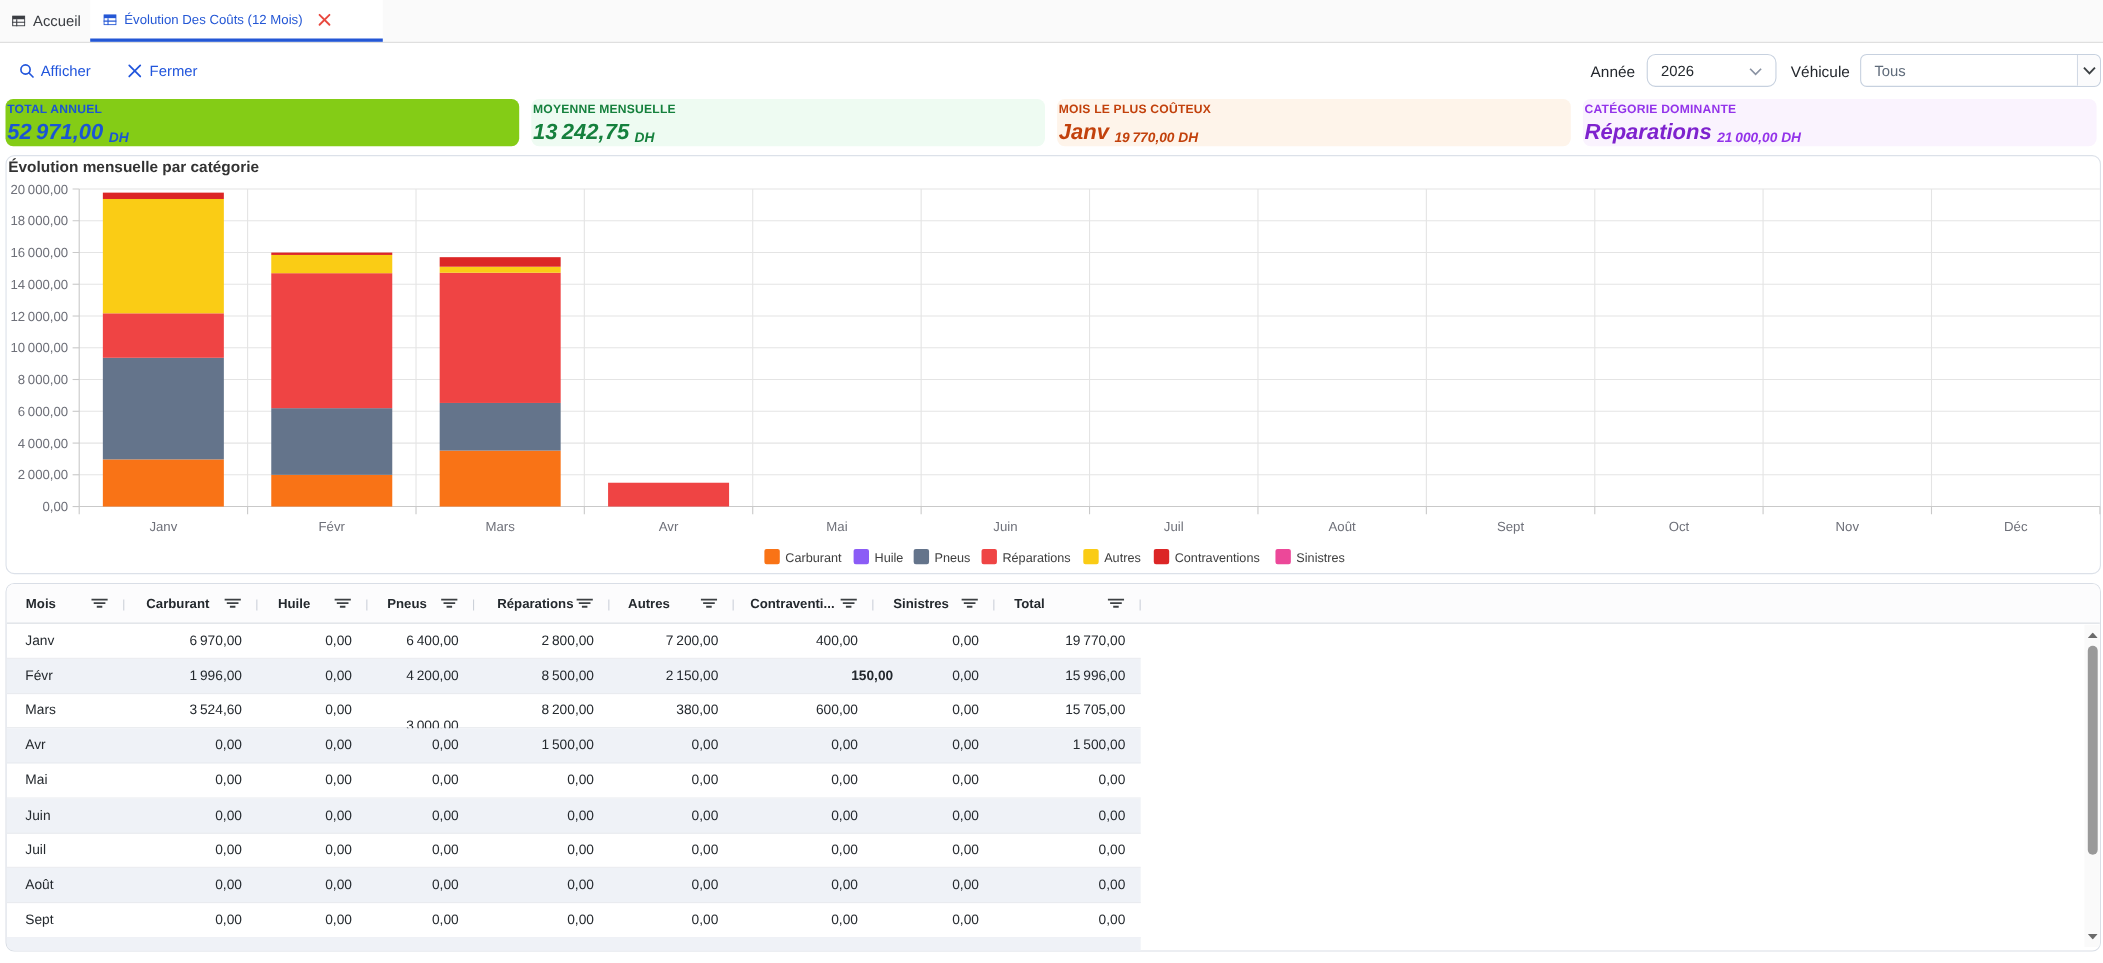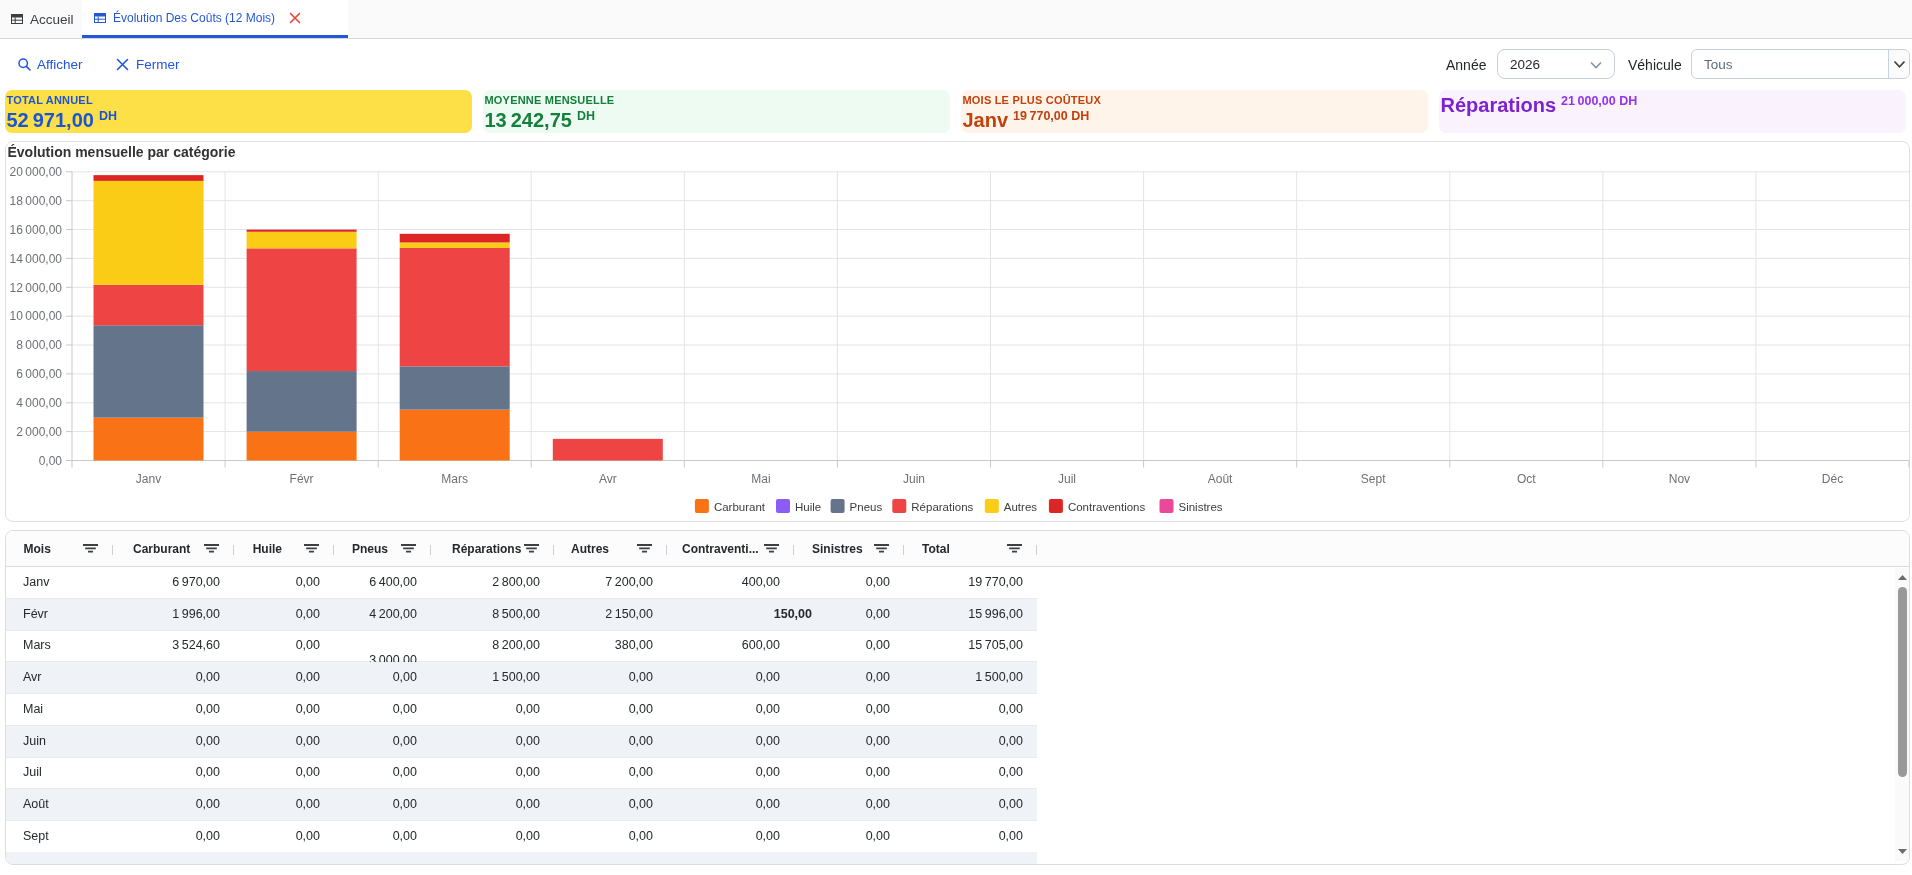--- a/index.html
+++ b/index.html
@@ -14,24 +14,24 @@
 #closex { margin-left:14px; }
 
 #toolbar { position:absolute; left:0; top:39px; width:1912px; height:51px; background:#fff; }
 .tbtn { position:absolute; top:0; height:51px; display:flex; align-items:center; color:#2155dc; font-size:13.5px; }
 .tlabel { position:absolute; top:0; height:51px; display:flex; align-items:center; color:#23272d; font-size:14px; }
 .selbox { position:absolute; top:10px; height:30px; border:1px solid #c7d1df; border-radius:8px; background:#fff; display:flex; align-items:center; }
 
 #cards { position:absolute; left:5px; top:90px; width:1901px; height:43px; display:flex; gap:11px; }
 .card { flex:1; border-radius:7px; padding:3px 3px 0 1.5px; }
 .card .lbl { font-size:11px; font-weight:bold; line-height:15px; letter-spacing:0.2px; }
-.card .val { display:flex; align-items:flex-start; margin-top:1px; }
+.card .val { display:flex; align-items:flex-end; margin-top:1px;font-style:italic; }
 .card .big { font-size:20px; font-weight:bold; }
 .card .sm { font-size:12.5px; font-weight:bold; margin-left:5px; }
-#card1 { background:#fde047; color:#1b55d3; }
+#card1 { background:#84cc16; color:#1b55d3; }
 #card2 { background:#eefbf2; color:#15803d; }
 #card3 { background:#fef4ea; color:#c2410c; }
 #card4 { background:#faf3fe; color:#9333ea; }
 #card4 .big { color:#7e22ce; }
 
 #chartpanel { position:absolute; left:5px; top:141px; width:1905px; height:381px; border:1px solid #dce1e9; border-radius:8px; background:#fff; }
 #tablepanel { position:absolute; left:5px; top:530px; width:1905px; height:335px; border:1px solid #d9dee6; border-radius:8px; background:#fff; overflow:hidden; }
 
 #thead { position:absolute; left:0; top:0; width:1903px; height:36px; background:#fcfcfd; border-bottom:1px solid #d8dce2; }
 .hcell { position:absolute; top:0; height:35px; display:flex; align-items:center; font-size:12px; font-weight:bold; color:#24292e; }
@@ -104,20 +104,21 @@
       </div>
     </div>
   <div class="card" id="card3">
       <div class="lbl">MOIS LE PLUS COÛTEUX</div>
       <div class="val">
         <span class="big">Janv</span>
         <span class="sm">19 770,00 DH</span>
       </div>
     </div>
   <div class="card" id="card4">
+      <div class="lbl">CATÉGORIE DOMINANTE</div>
       <div class="val">
         <span class="big">Réparations</span>
         <span class="sm" style="color:#9333ea;">21 000,00 DH</span>
       </div>
     </div>
 </div>
 <div id="chartpanel"></div>
 <svg id="chartsvg" class="abs" style="left:0; top:141px;" width="1912" height="382" viewBox="0 0 1912 382">
 <text x="7.5" y="15.5" font-size="14" font-weight="bold" fill="#333333">Évolution mensuelle par catégorie</text>
 <line x1="72.0" y1="30.8" x2="1909" y2="30.8" stroke="#e4e4e4" stroke-width="1"></line>

